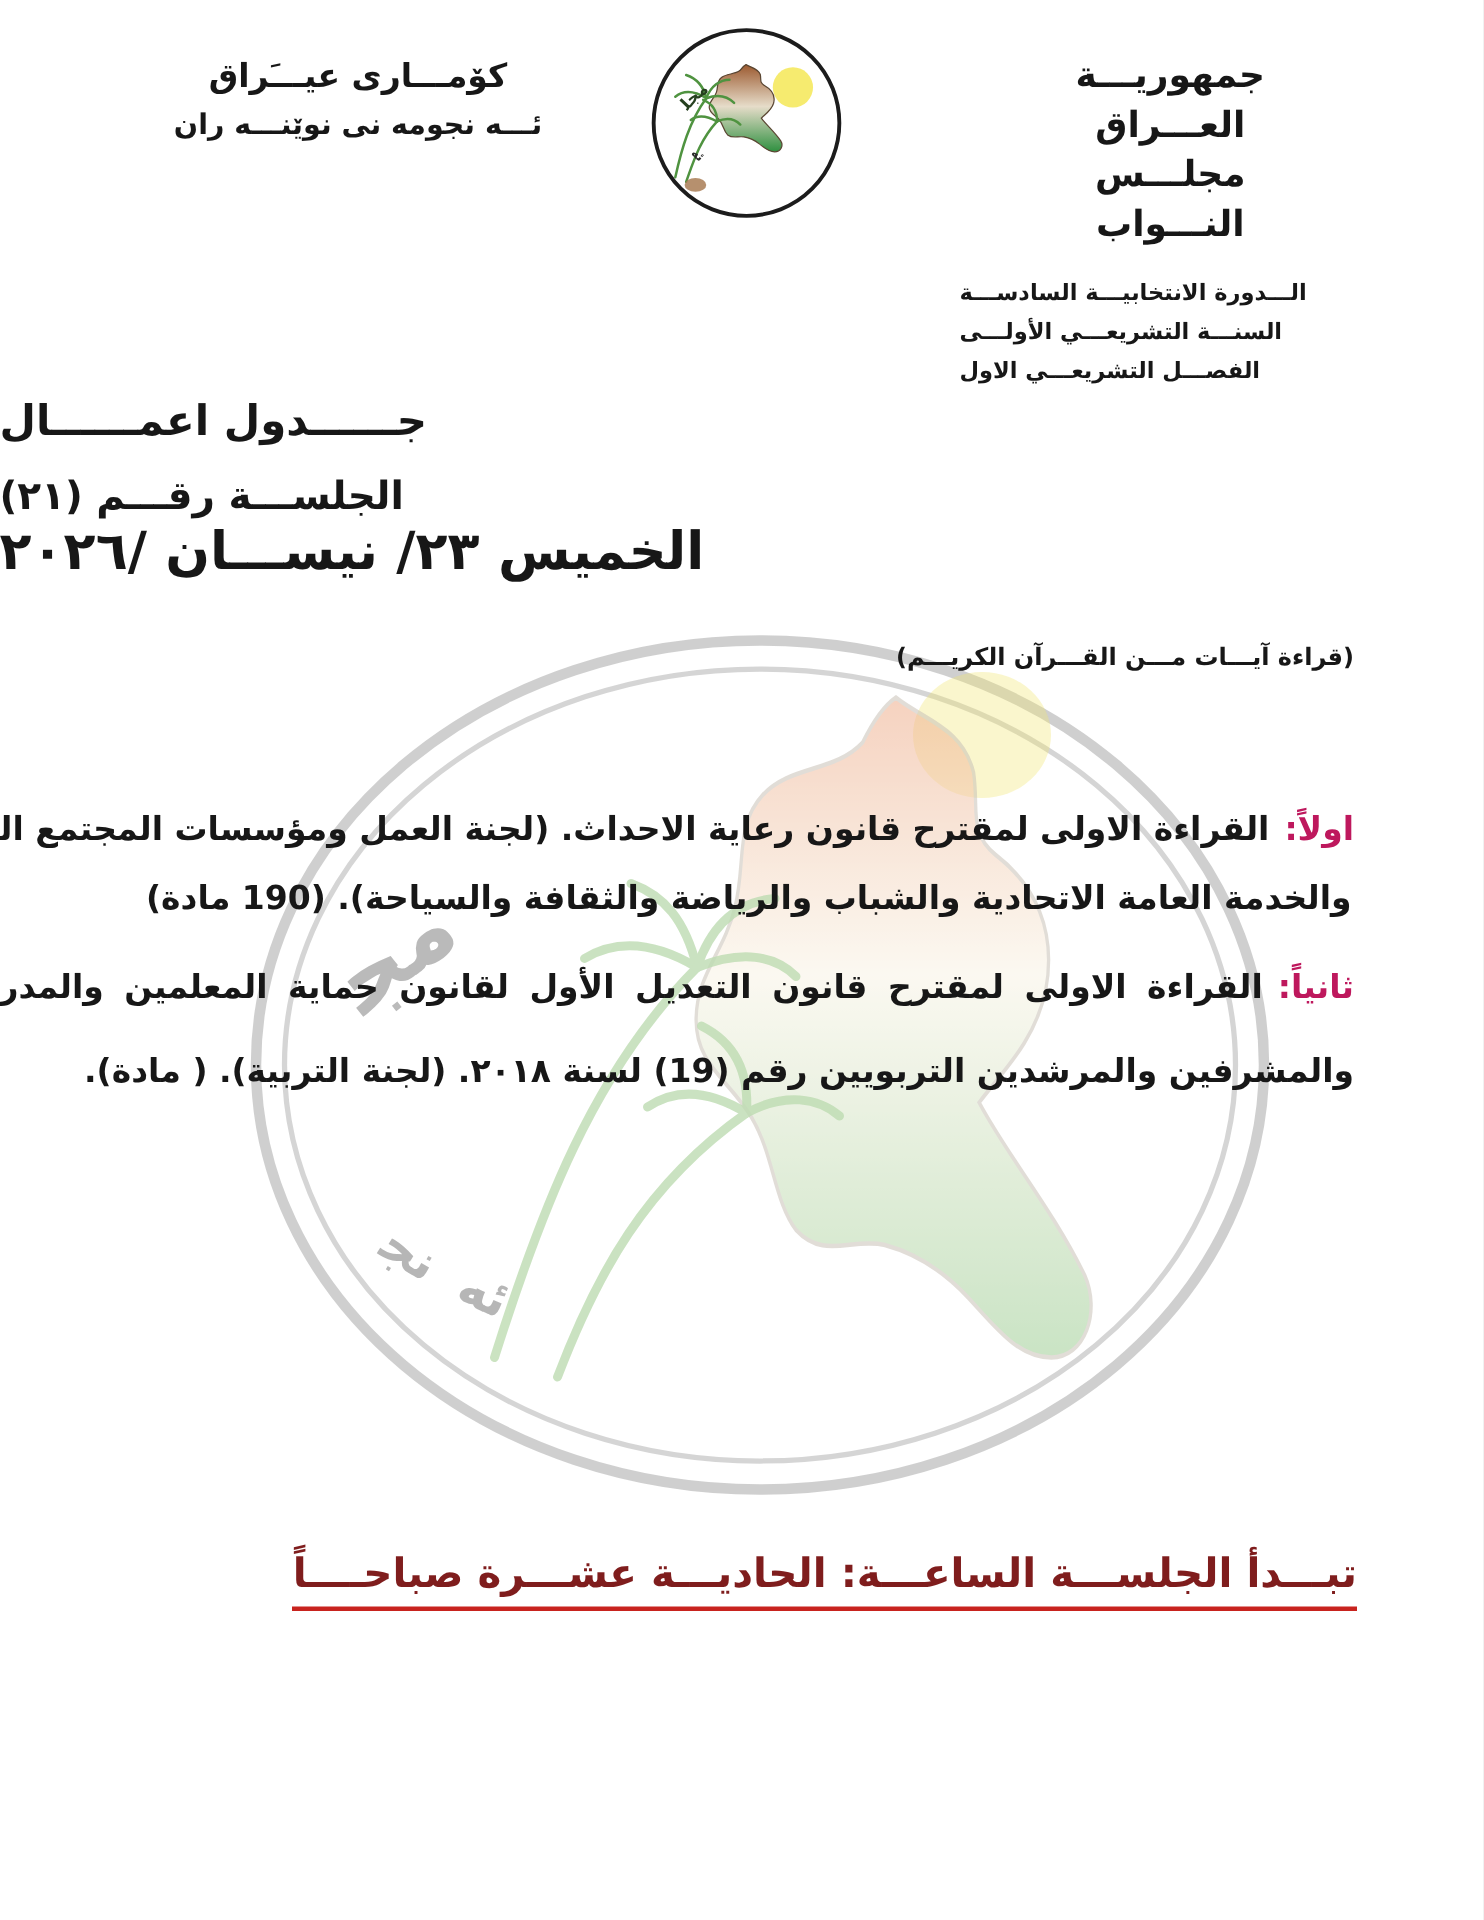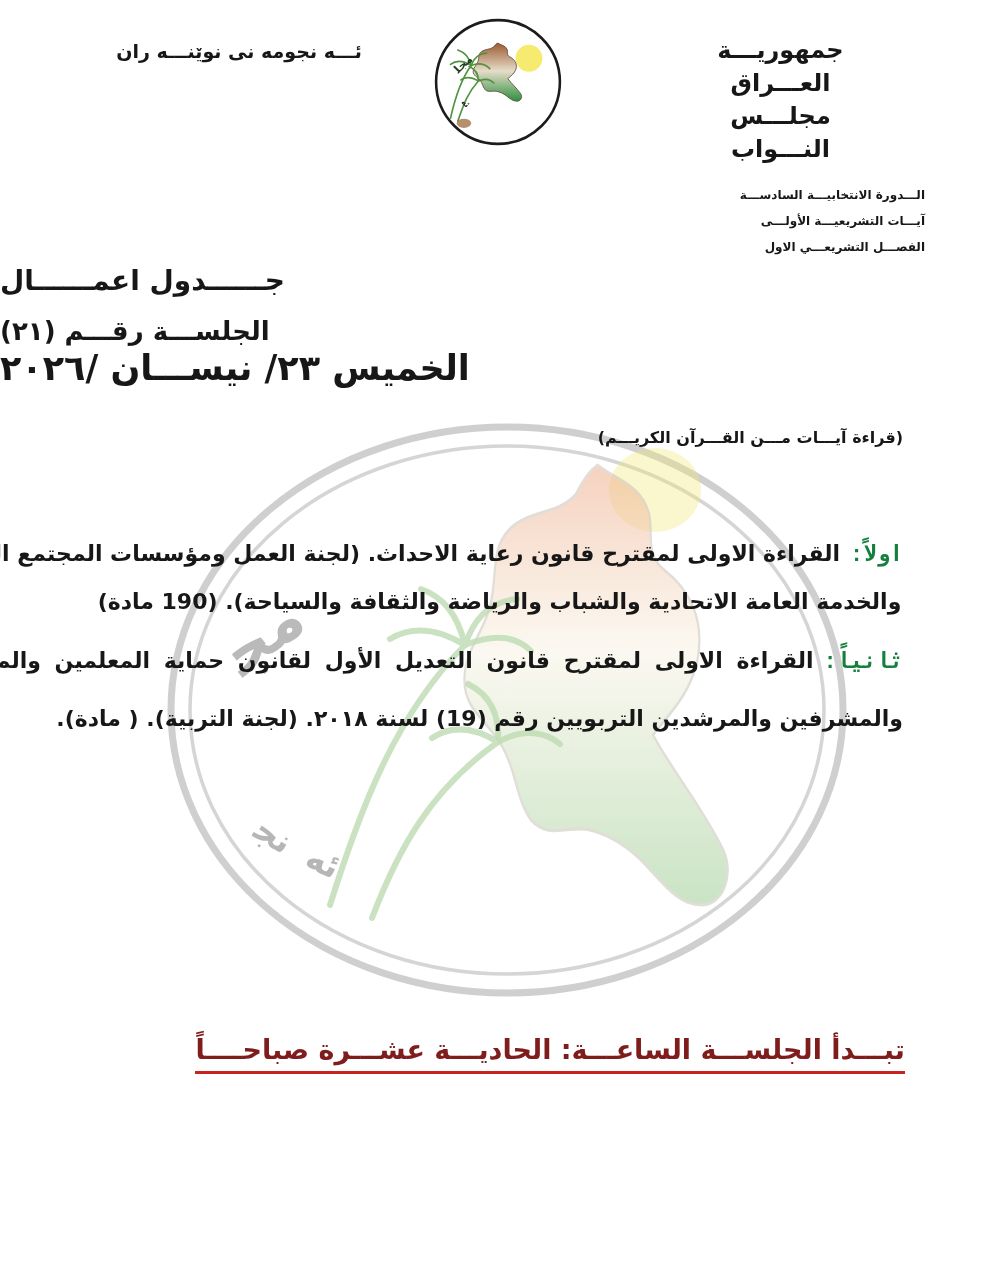--- a/index.html
+++ b/index.html
@@ -29,21 +29,21 @@
   .logo-wrap{position:absolute;top:16px;left:433px;width:130px;height:132px;z-index:2;}
 
   .header-right{
     position:absolute;top:34px;right:64px;width:285px;z-index:2;font-weight:bold;
   }
   .header-right .hr-main{
     width:205px;margin:0 42px 0 auto;text-align:center;
     font-size:24px;line-height:33px;
   }
   .header-right .hr-subs{
-    margin-top:16px;text-align:right;font-size:12px;line-height:26px;
+    margin-top:16px;text-align:left;font-size:15px;line-height:26px;
   }
 
   
   .title-block{
     position:absolute;top:262px;left:0;right:0;text-align:left;
     font-weight:bold;z-index:2;
   }
   .title-block .t1{font-size:28px;line-height:38px;}
   .title-block .t2{font-size:26px;line-height:37px;margin-top:13px;}
   .title-block .t3{font-size:35px;line-height:36px;}
@@ -54,21 +54,21 @@
     font-size:16px;font-weight:bold;white-space:nowrap;
   }
 
   
   .items{position:absolute;top:538px;right:86px;left:96px;z-index:2;font-weight:bold;}
   .item .l1{font-size:22px;line-height:32px;white-space:nowrap;}
   .item .l2{font-size:22px;line-height:32px;text-align:center;margin-top:14px;white-space:nowrap;}
   .item + .item{margin-top:27px;}
   .item.spread .l1{word-spacing:6px;}
   .item.spread .l2{margin-top:24px;}
-  .item-label{color:#15803d;padding-left:10px;font-family:Liberation Mono, monospace;}
+  .item-label{color:#be185d;padding-left:10px;}
 
   
   .session-time{
     position:absolute;top:1034px;right:84px;z-index:2;
     font-size:27px;font-weight:bold;color:#7f1d1d;
     border-bottom:3px solid #c8231e;padding-bottom:6px;
     white-space:nowrap;
   }
 </style>
 </head>
@@ -123,20 +123,21 @@
     </text>
     <text font-family="DejaVu Sans, sans-serif" font-weight="bold" font-size="34" fill="#909090" opacity="0.65" word-spacing="10">
       <textPath href="#wmArcBottom" startOffset="14%">ئه نجومه نى نوينه ران</textPath>
     </text>
     <text font-family="DejaVu Sans, sans-serif" font-weight="bold" font-size="84" fill="#868686" opacity="0.5" word-spacing="8">
       <textPath href="#wmDiag" startOffset="2%">دائــرة الشــؤون النيابيــة</textPath>
     </text>
   </svg>
 
   <div class="header-left">
+    <div class="hl1">كۆمـــارى عيـــَراق</div>
     <div class="hl2">ئـــه نجومه نى نوێنـــه ران</div>
   </div>
 
   <div class="logo-wrap">
     <svg viewBox="0 0 126 126" width="130" height="132" aria-hidden="true">
       <defs>
         <path id="logoArcTop" d="M 24 56 Q 63 12 102 56" fill="none"></path>
         <path id="logoArcBottom" d="M 28 84 Q 63 116 98 82" fill="none"></path>
       </defs>
       <circle cx="63" cy="63" r="60" fill="#ffffff" stroke="#1c1c1c" stroke-width="2.5"></circle>
@@ -161,21 +162,21 @@
         <textPath href="#logoArcBottom" startOffset="8%">ئەنجومەنی نوێنەران</textPath>
       </text>
     </svg>
   </div>
 
   <div class="header-right">
     <div class="hr-main">جمهوريـــة العـــراق</div>
     <div class="hr-main">مجلـــس النـــواب</div>
     <div class="hr-subs">
       <div>الـــدورة الانتخابيـــة السادســـة</div>
-      <div>آيـــات التشريعيـــة الأولـــى</div>
+      <div>السنـــة التشريعـــي الأولـــى</div>
       <div>الفصـــل التشريعـــي الاول</div>
     </div>
   </div>
 
   <div class="title-block">
     <div class="t1">جــــــدول اعمــــــال</div>
     <div class="t2">الجلســـة رقـــم (٢١)</div>
     <div class="t3">الخميس ٢٣/ نيســـان /٢٠٢٦</div>
   </div>
 

